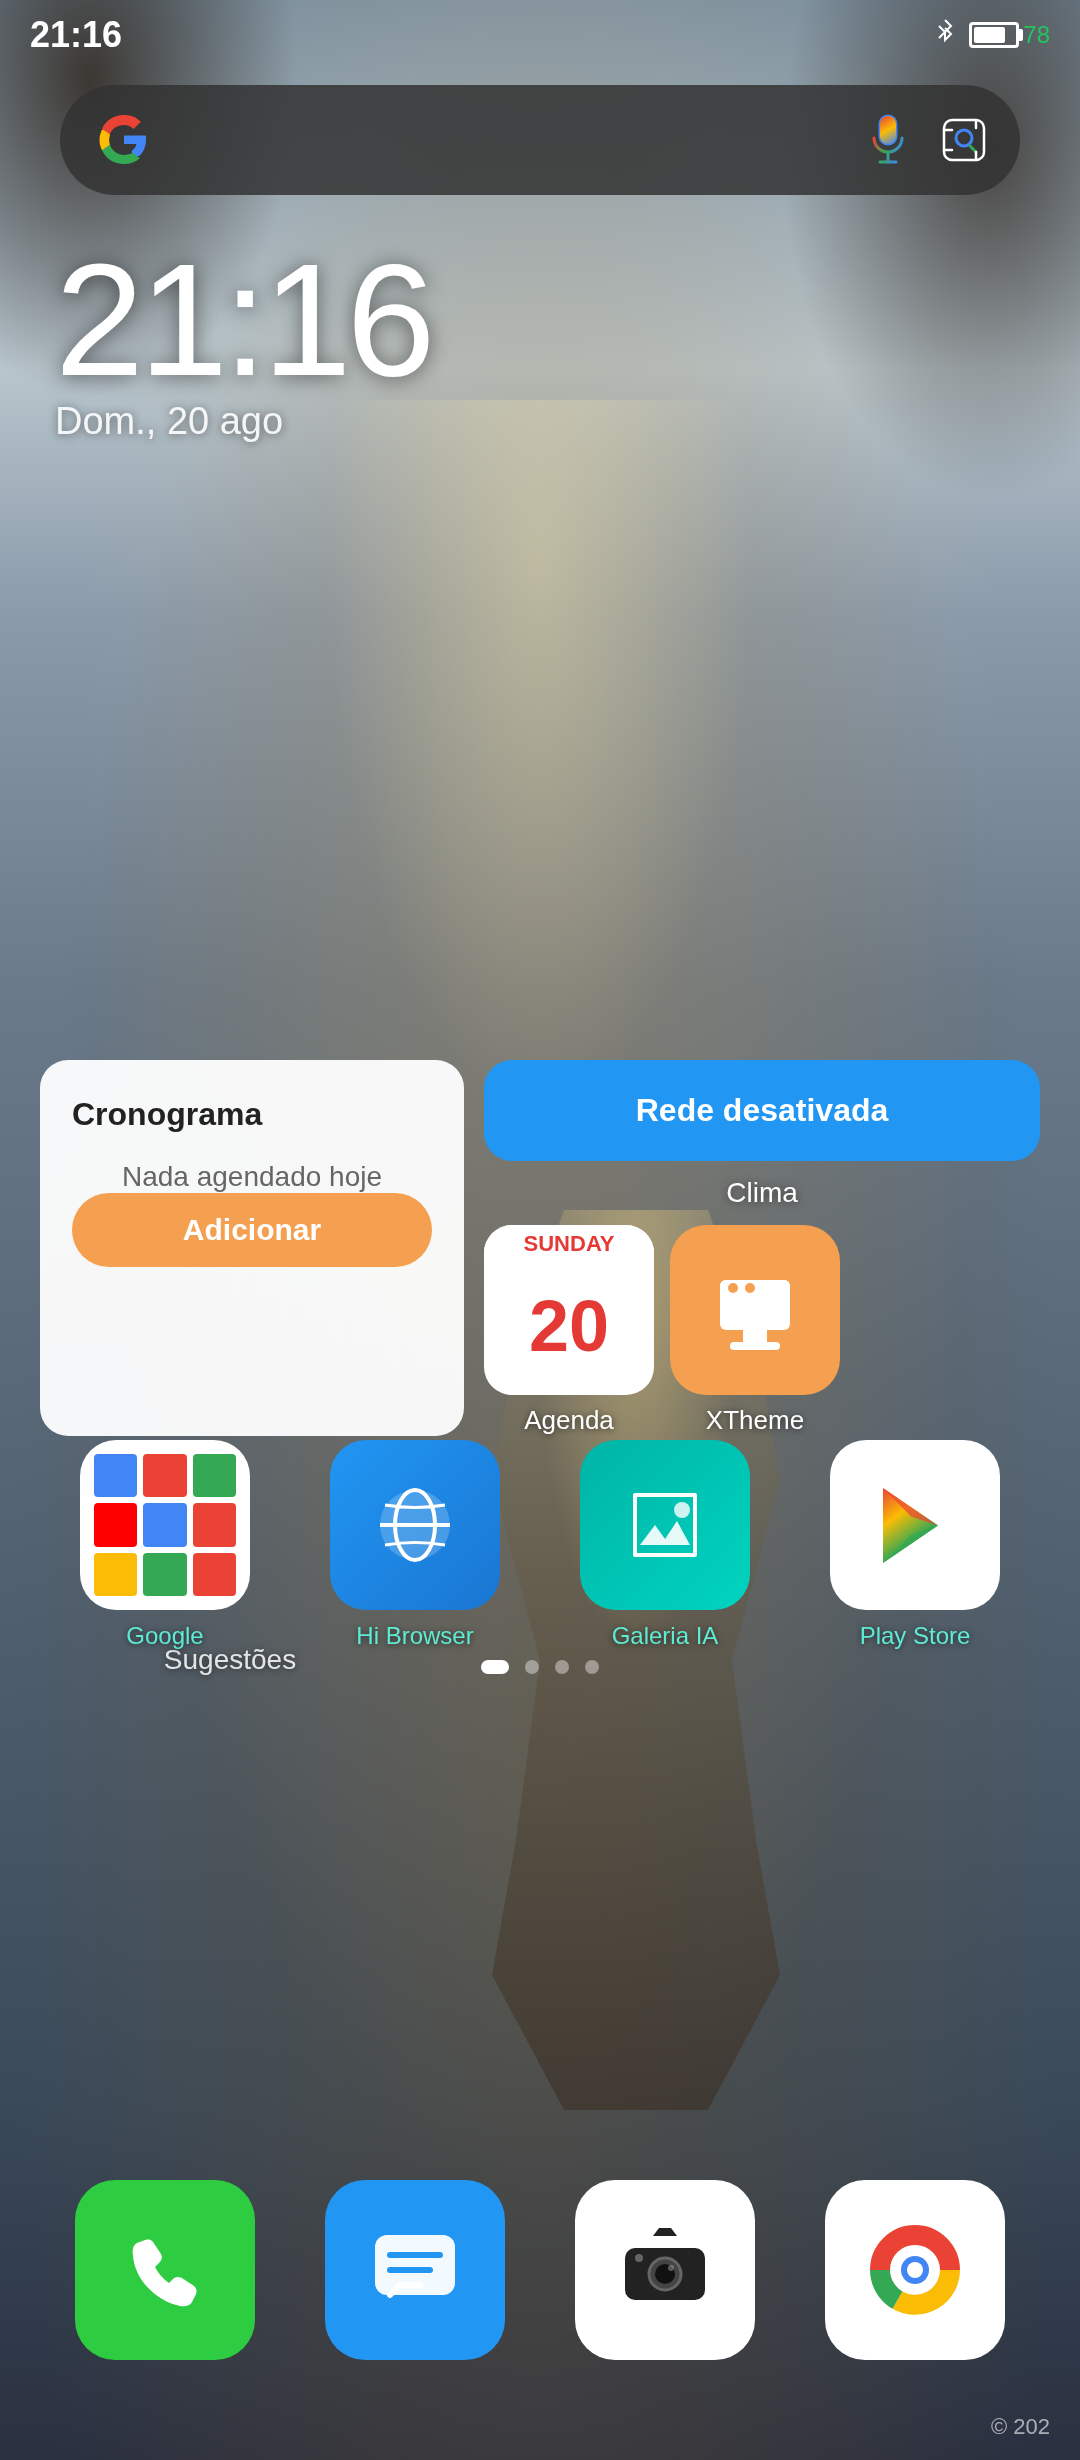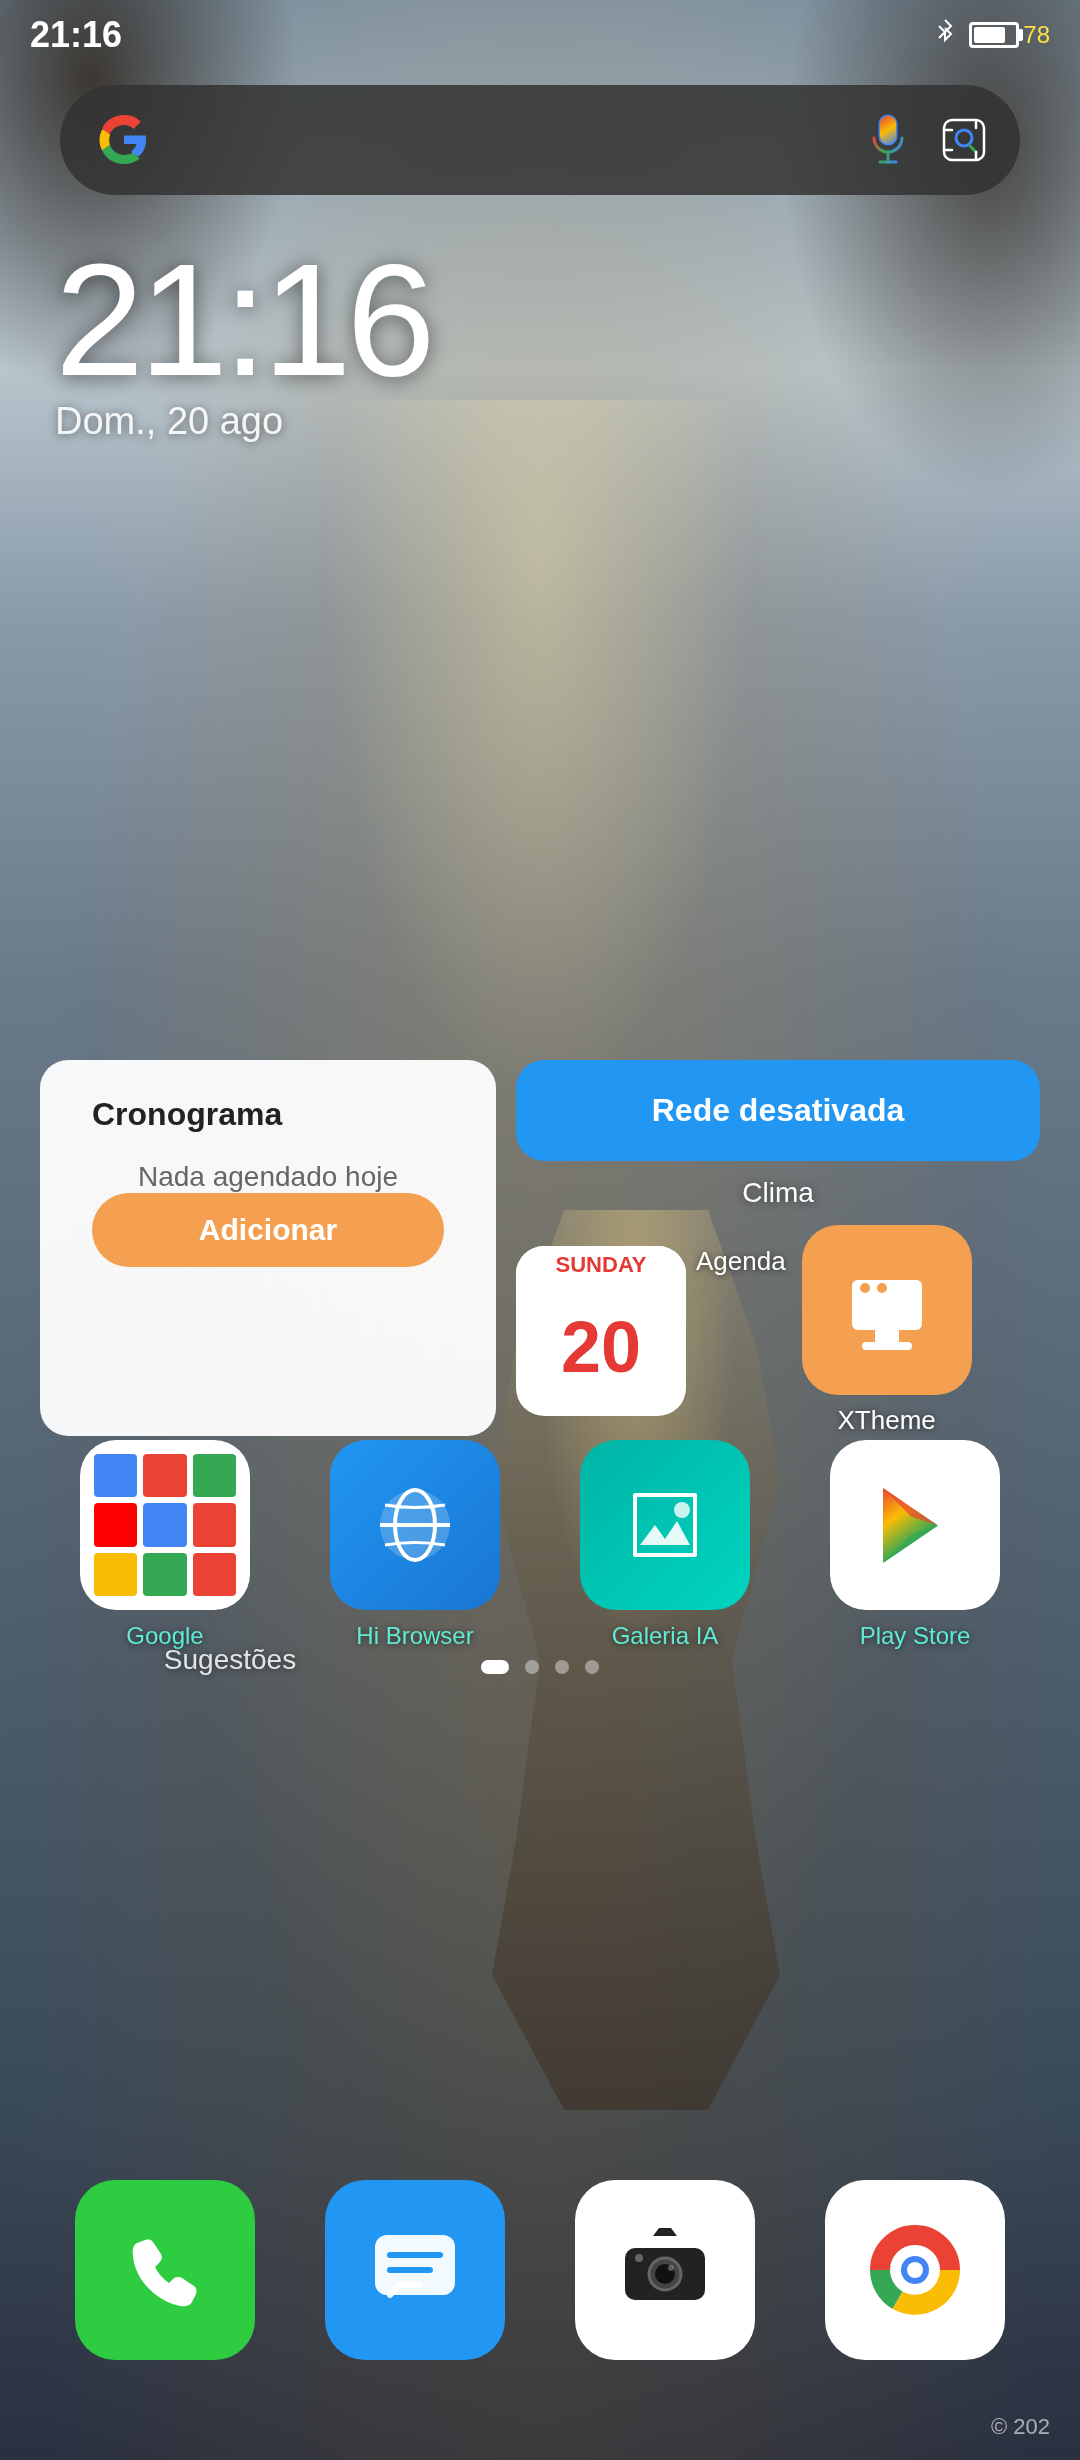--- a/index.html
+++ b/index.html
@@ -111,21 +111,21 @@
 
     .status-icon {
       color: white;
       font-size: 26px;
     }
 
     #battery-indicator {
       display: flex;
       align-items: center;
       gap: 4px;
-      color: #fde047;
+      color: #22c55e;
       font-size: 24px;
     }
 
     .battery-box {
       width: 50px;
       height: 26px;
       border: 3px solid white;
       border-radius: 4px;
       position: relative;
       display: flex;
@@ -238,22 +238,22 @@
       right: 40px;
       display: flex;
       gap: 20px;
       z-index: 100;
     }
 
     
     #cronograma-widget {
       background: rgba(255,255,255,0.95);
       border-radius: 28px;
-      padding: 36px 52px;
-      width: 456px;
+      padding: 36px 32px;
+      width: 424px;
       flex-shrink: 0;
     }
 
     #cronograma-title {
       font-size: 32px;
       font-weight: 700;
       color: #222;
       margin-bottom: 28px;
     }
 
@@ -559,21 +559,21 @@
     <div id="cronograma-empty">Nada agendado hoje</div>
     <button id="add-button">Adicionar</button>
   </div>
 
   <div class="right-widgets">
     <button id="rede-button">Rede desativada</button>
     <div id="clima-label">Clima</div>
 
     <div style="display:flex; gap:16px; align-items:center;">
 
-      <div style="display:flex;flex-direction:row;gap:10px;">
+      <div style="display:flex;flex-direction:column;align-items:center;gap:10px;">
         <div style="width:170px;height:170px;background:white;border-radius:28px;display:flex;flex-direction:column;overflow:hidden;">
           <div style="background:white;color:#e53935;font-size:22px;font-weight:700;text-align:center;padding:6px 0 2px;">SUNDAY</div>
           <div style="color:#e53935;font-size:72px;font-weight:700;text-align:center;line-height:1.05;flex:1;display:flex;align-items:center;justify-content:center;">20</div>
         </div>
         <span style="color:white;font-size:26px;text-shadow:0 1px 6px rgba(0,0,0,0.6);">Agenda</span>
       </div>
 
       <div style="display:flex;flex-direction:column;align-items:center;gap:10px;">
         <div style="width:170px;height:170px;background:#f5a050;border-radius:36px;display:flex;align-items:center;justify-content:center;">
           <svg width="100" height="100" viewBox="0 0 100 100" fill="none">

